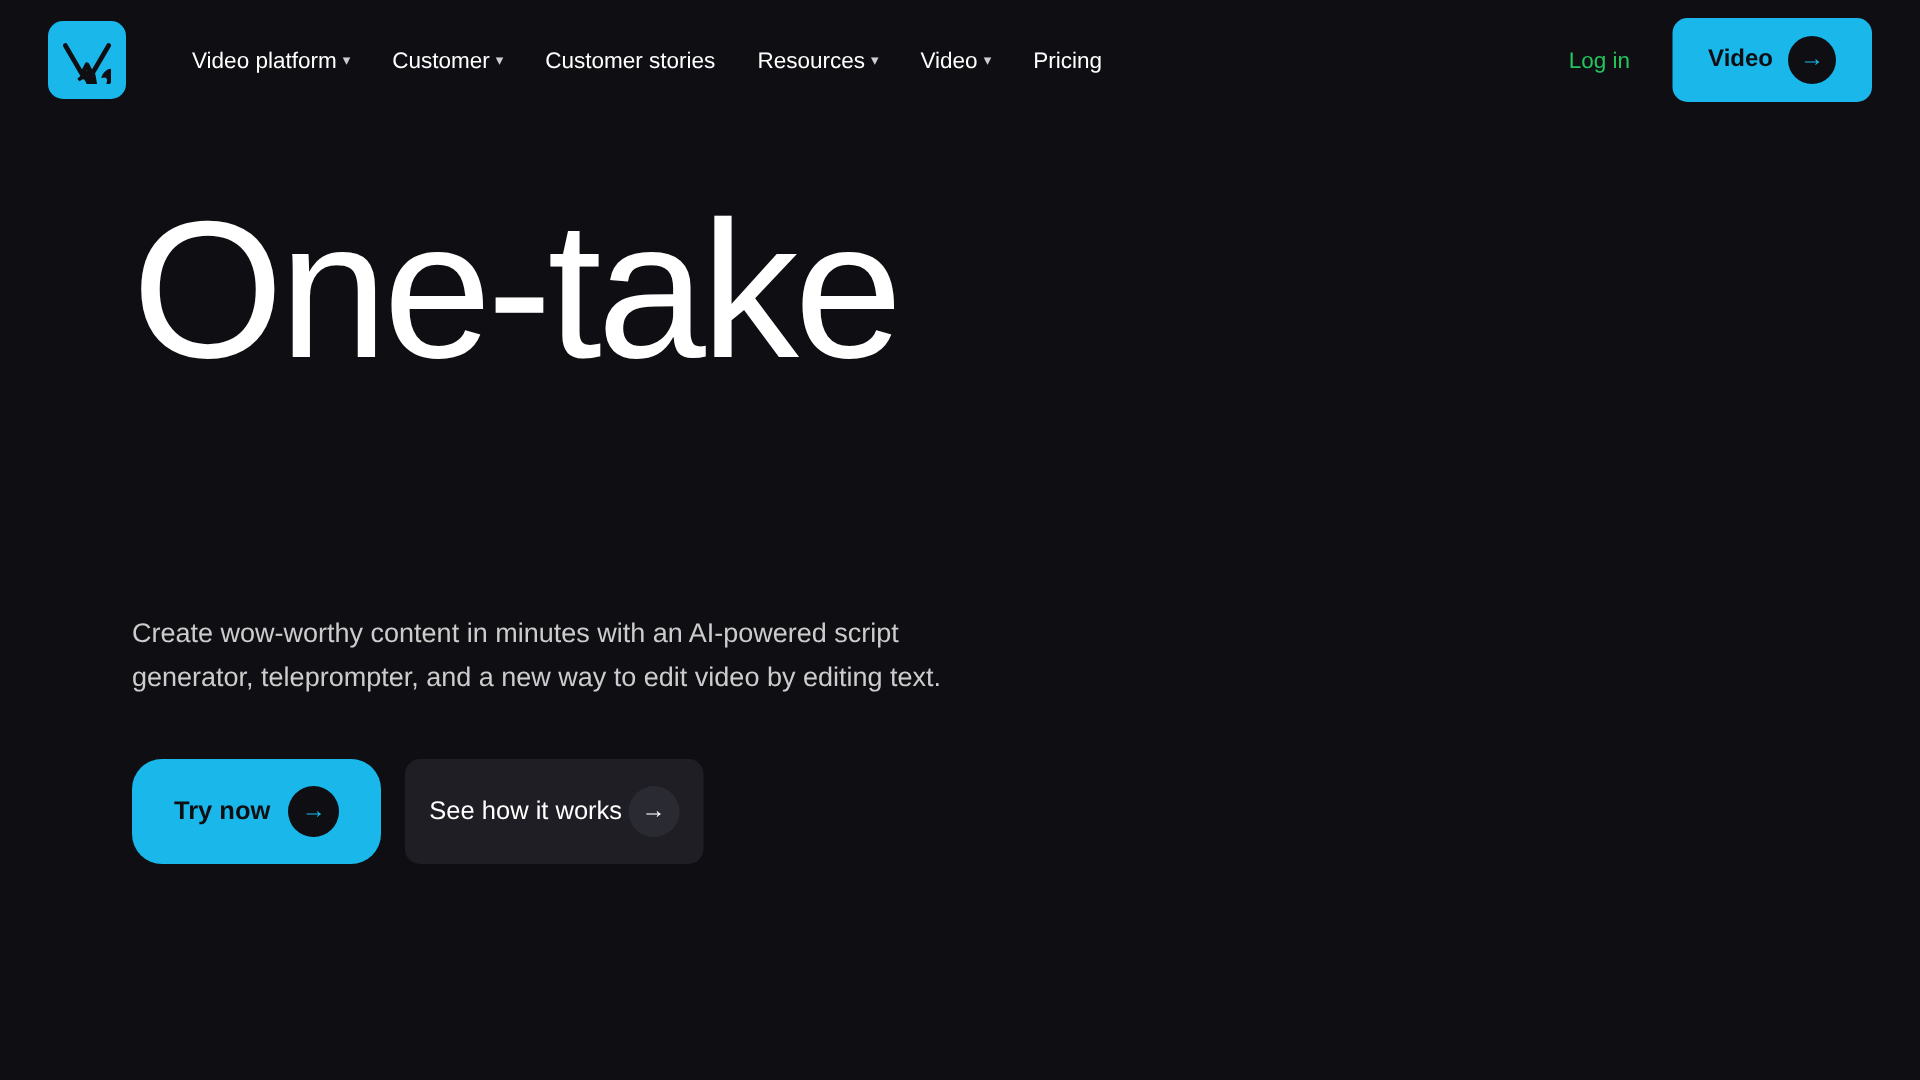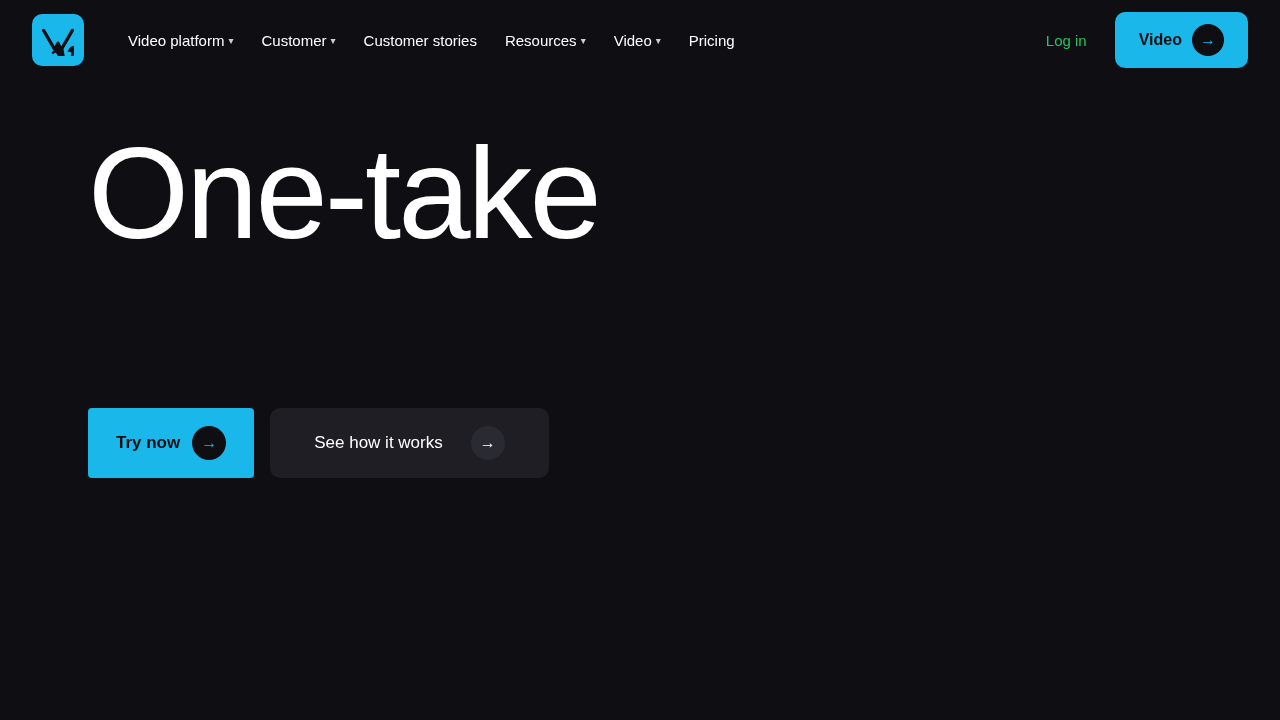--- a/index.html
+++ b/index.html
@@ -164,42 +164,42 @@
     .try-now-btn {
       display: flex;
       align-items: center;
       gap: 12px;
       padding: 18px 28px;
       background: #1ab7ea;
       color: #0f0f13;
       font-size: 17px;
       font-weight: 600;
       border: none;
-      border-radius: 4px;
+      border-radius: 20px;
       cursor: pointer;
       white-space: nowrap;
     }
 
     .try-now-btn .arrow-circle {
       width: 34px;
       height: 34px;
       background: #0f0f13;
       border-radius: 50%;
       display: flex;
       align-items: center;
       justify-content: center;
       color: #1ab7ea;
       font-size: 16px;
     }
 
     .see-how-btn {
       display: flex;
       align-items: center;
-      gap: 28px;
-      padding: 18px 44px;
+      gap: 4px;
+      padding: 18px 16px;
       background: #1e1e24;
       color: #ffffff;
       font-size: 17px;
       font-weight: 500;
       border: none;
       border-radius: 10px;
       cursor: pointer;
       white-space: nowrap;
     }
 
@@ -263,20 +263,21 @@
       <span class="arrow-circle">→</span>
     </button>
   </div>
 </nav>
 
 <main class="hero">
   <h1 class="hero-title">
     <span>One-take</span><br>
     <br>
   </h1>
+  <p class="hero-subtitle">Create wow-worthy content in minutes with an AI-powered script generator, teleprompter, and a new way to edit video by editing text.</p>
 
   <div class="hero-buttons">
     <button class="try-now-btn">
       <span>Try now</span>
       <span class="arrow-circle">→</span>
     </button>
     <button class="see-how-btn">
       <span>See how it works</span>
       <span class="arrow-circle">→</span>
     </button>

